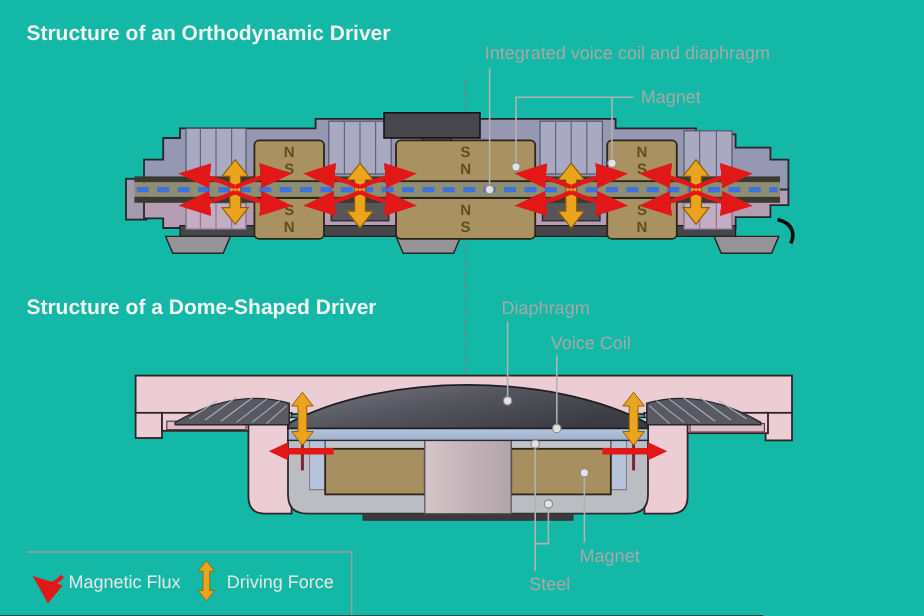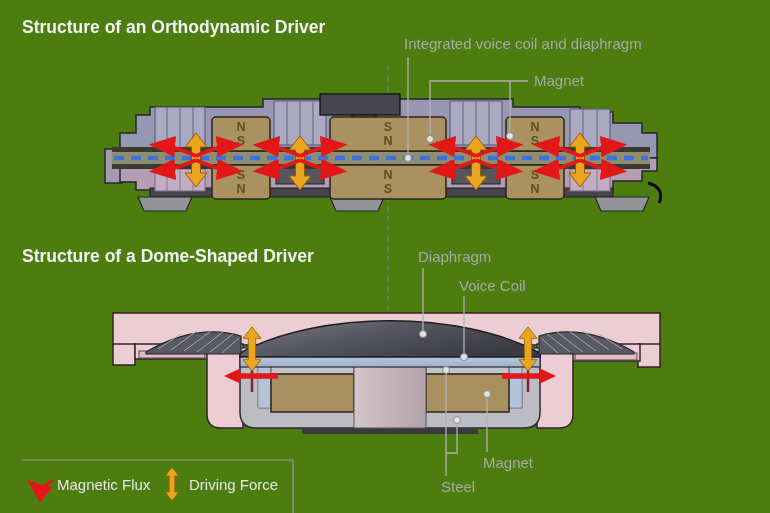--- a/index.html
+++ b/index.html
@@ -1,16 +1,16 @@
 <!DOCTYPE html>
 <html><head>
 <meta charset="utf-8">
 <style>
   html,body{margin:0;padding:0;background:#000;}
-  #stage{position:relative;width:770px;height:513px;background:#4d7c0f;overflow:hidden;}
+  #stage{position:relative;width:770px;height:513px;background:#14b8a6;overflow:hidden;}
   svg{position:absolute;left:0;top:0;}
   text{font-family:"Liberation Sans","DejaVu Sans",sans-serif;}
   .title{font-size:17.5px;font-weight:700;fill:#f2f2f2;}
   .lbl{font-size:15px;fill:#a8a8a8;}
   .legend-lbl{font-size:15px;fill:#e6e6e6;}
   .pole{font-size:12.5px;font-weight:700;fill:#5d4f20;text-anchor:middle;}
   .leader{stroke:#b2b2b2;stroke-width:1.3;fill:none;}
   .ldot{fill:#e3e3e3;stroke:#8a8a8a;stroke-width:1;}
   .rib-t{stroke:#63637e;stroke-width:1;}
   .rib-b{stroke:#8d7690;stroke-width:1;}

